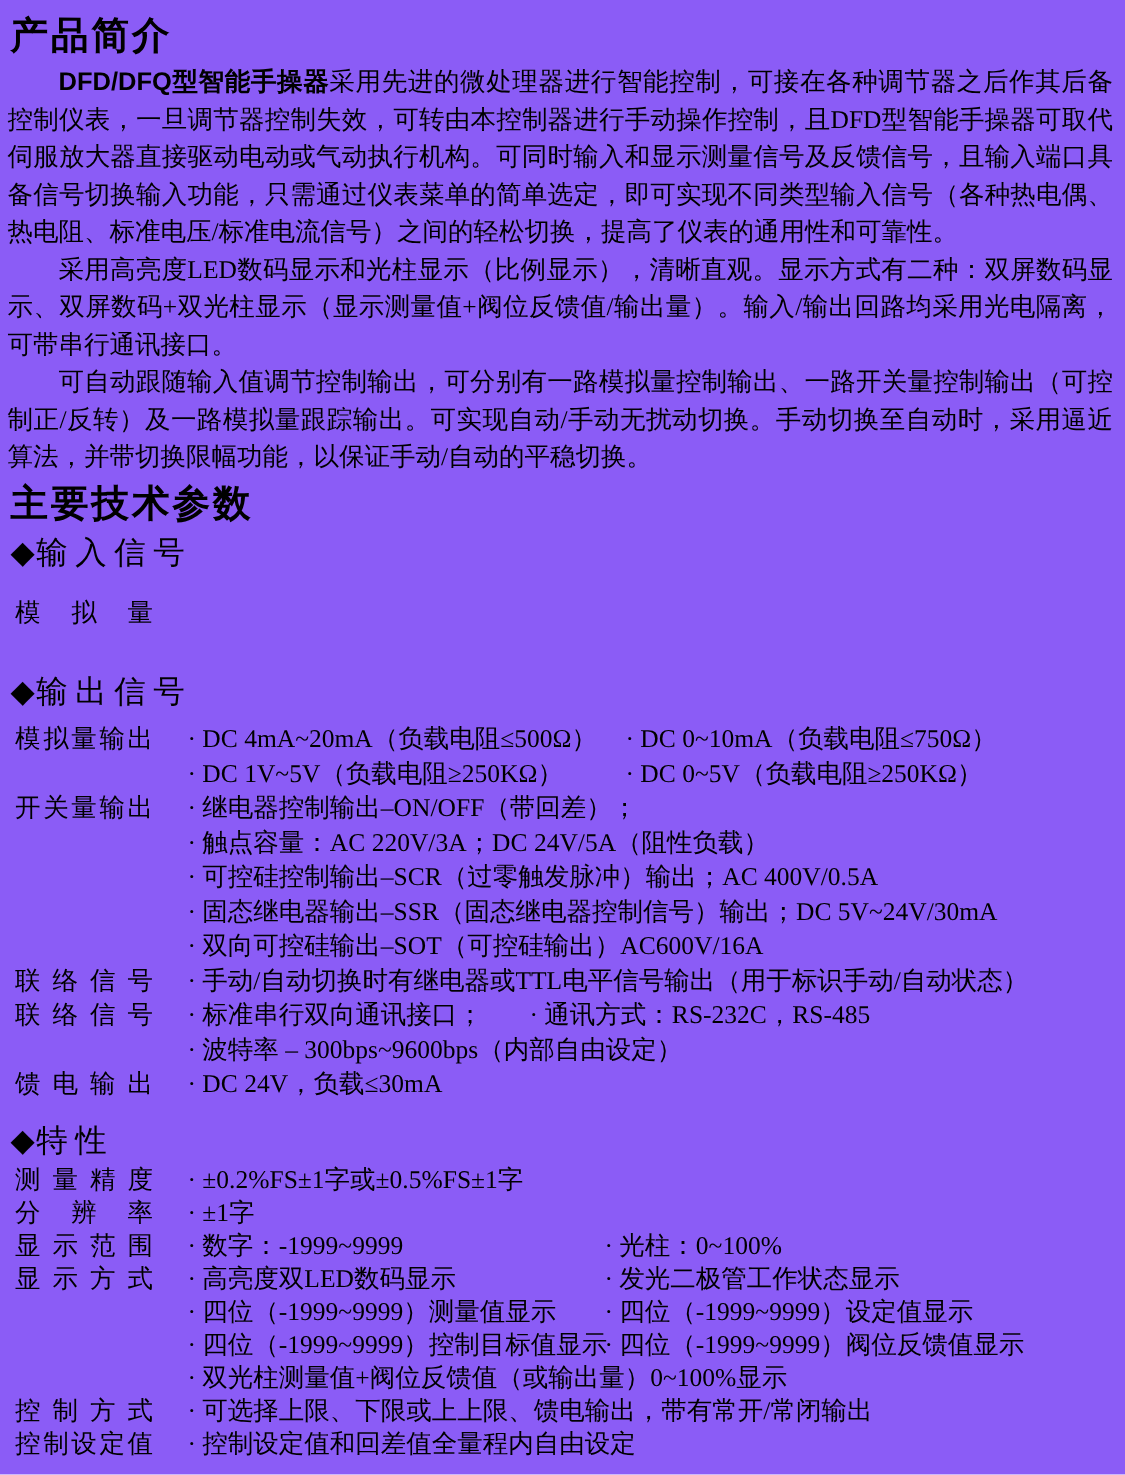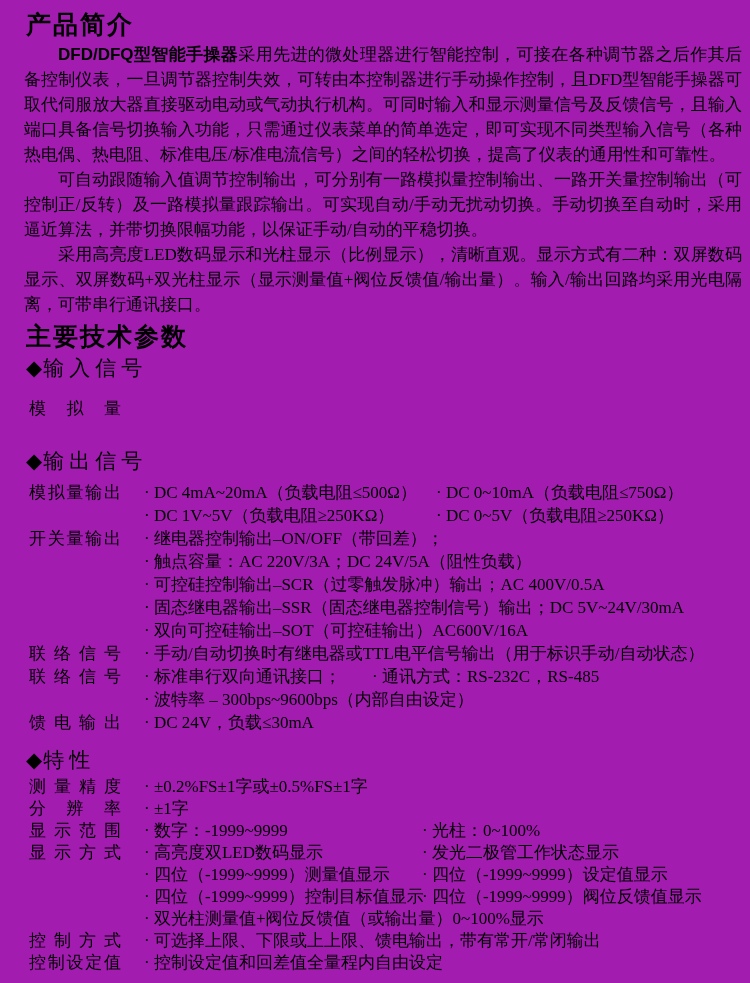--- a/index.html
+++ b/index.html
@@ -1,23 +1,23 @@
 <!DOCTYPE html>
 <html><head>
 <meta charset="utf-8">
 <style>
   html,body { margin:0; padding:0; background:#ffffff; }
   .page {
     position:relative;
     width:750px; height:983px;
-    background:#a21caf;
+    background:#8b5cf6;
     color:#000000;
     overflow:hidden;
     box-sizing:border-box;
-    padding:8px 8px 0 24px;
+    padding:8px 8px 0 5px;
     font-family:"Liberation Serif","DejaVu Serif",serif;
   }
   .doc-heading {
     margin:0 0 2px 2px;
     font-family:"Liberation Sans","DejaVu Sans",sans-serif;
     font-weight:bold;
     font-size:25px;
     line-height:32px;
     letter-spacing:2px;
   }
@@ -64,22 +64,22 @@
   .cell1 { flex:none; }
   .s1 .cell1 { width:292px; }
   .s2 .cell1 { width:278px; }
 </style>
 </head>
 <body>
 
 <div class="page">
   <h1 class="doc-heading">产品简介</h1>
   <p class="para"><b class="lead">DFD/DFQ型智能手操器</b><span>采用先进的微处理器进行智能控制，可接在各种调节器之后作其后备控制仪表，一旦调节器控制失效，可转由本控制器进行手动操作控制，且DFD型智能手操器可取代伺服放大器直接驱动电动或气动执行机构。可同时输入和显示测量信号及反馈信号，且输入端口具备信号切换输入功能，只需通过仪表菜单的简单选定，即可实现不同类型输入信号（各种热电偶、热电阻、标准电压/标准电流信号）之间的轻松切换，提高了仪表的通用性和可靠性。</span></p>
+  <p class="para">采用高亮度LED数码显示和光柱显示（比例显示），清晰直观。显示方式有二种：双屏数码显示、双屏数码+双光柱显示（显示测量值+阀位反馈值/输出量）。输入/输出回路均采用光电隔离，可带串行通讯接口。</p>
   <p class="para">可自动跟随输入值调节控制输出，可分别有一路模拟量控制输出、一路开关量控制输出（可控制正/反转）及一路模拟量跟踪输出。可实现自动/手动无扰动切换。手动切换至自动时，采用逼近算法，并带切换限幅功能，以保证手动/自动的平稳切换。</p>
-  <p class="para">采用高亮度LED数码显示和光柱显示（比例显示），清晰直观。显示方式有二种：双屏数码显示、双屏数码+双光柱显示（显示测量值+阀位反馈值/输出量）。输入/输出回路均采用光电隔离，可带串行通讯接口。</p>
   <h1 class="doc-heading params">主要技术参数</h1>
   <div id="sections">
       <div class="section s0">
         <div class="sec-heading"><span class="diamond">◆</span><span class="txt">输入信号</span></div>
         <div class="spec-row">
           <div class="spec-label">模拟量</div>
         </div>
       </div>
       <div class="section s1">
         <div class="sec-heading"><span class="diamond">◆</span><span class="txt">输出信号</span></div>

